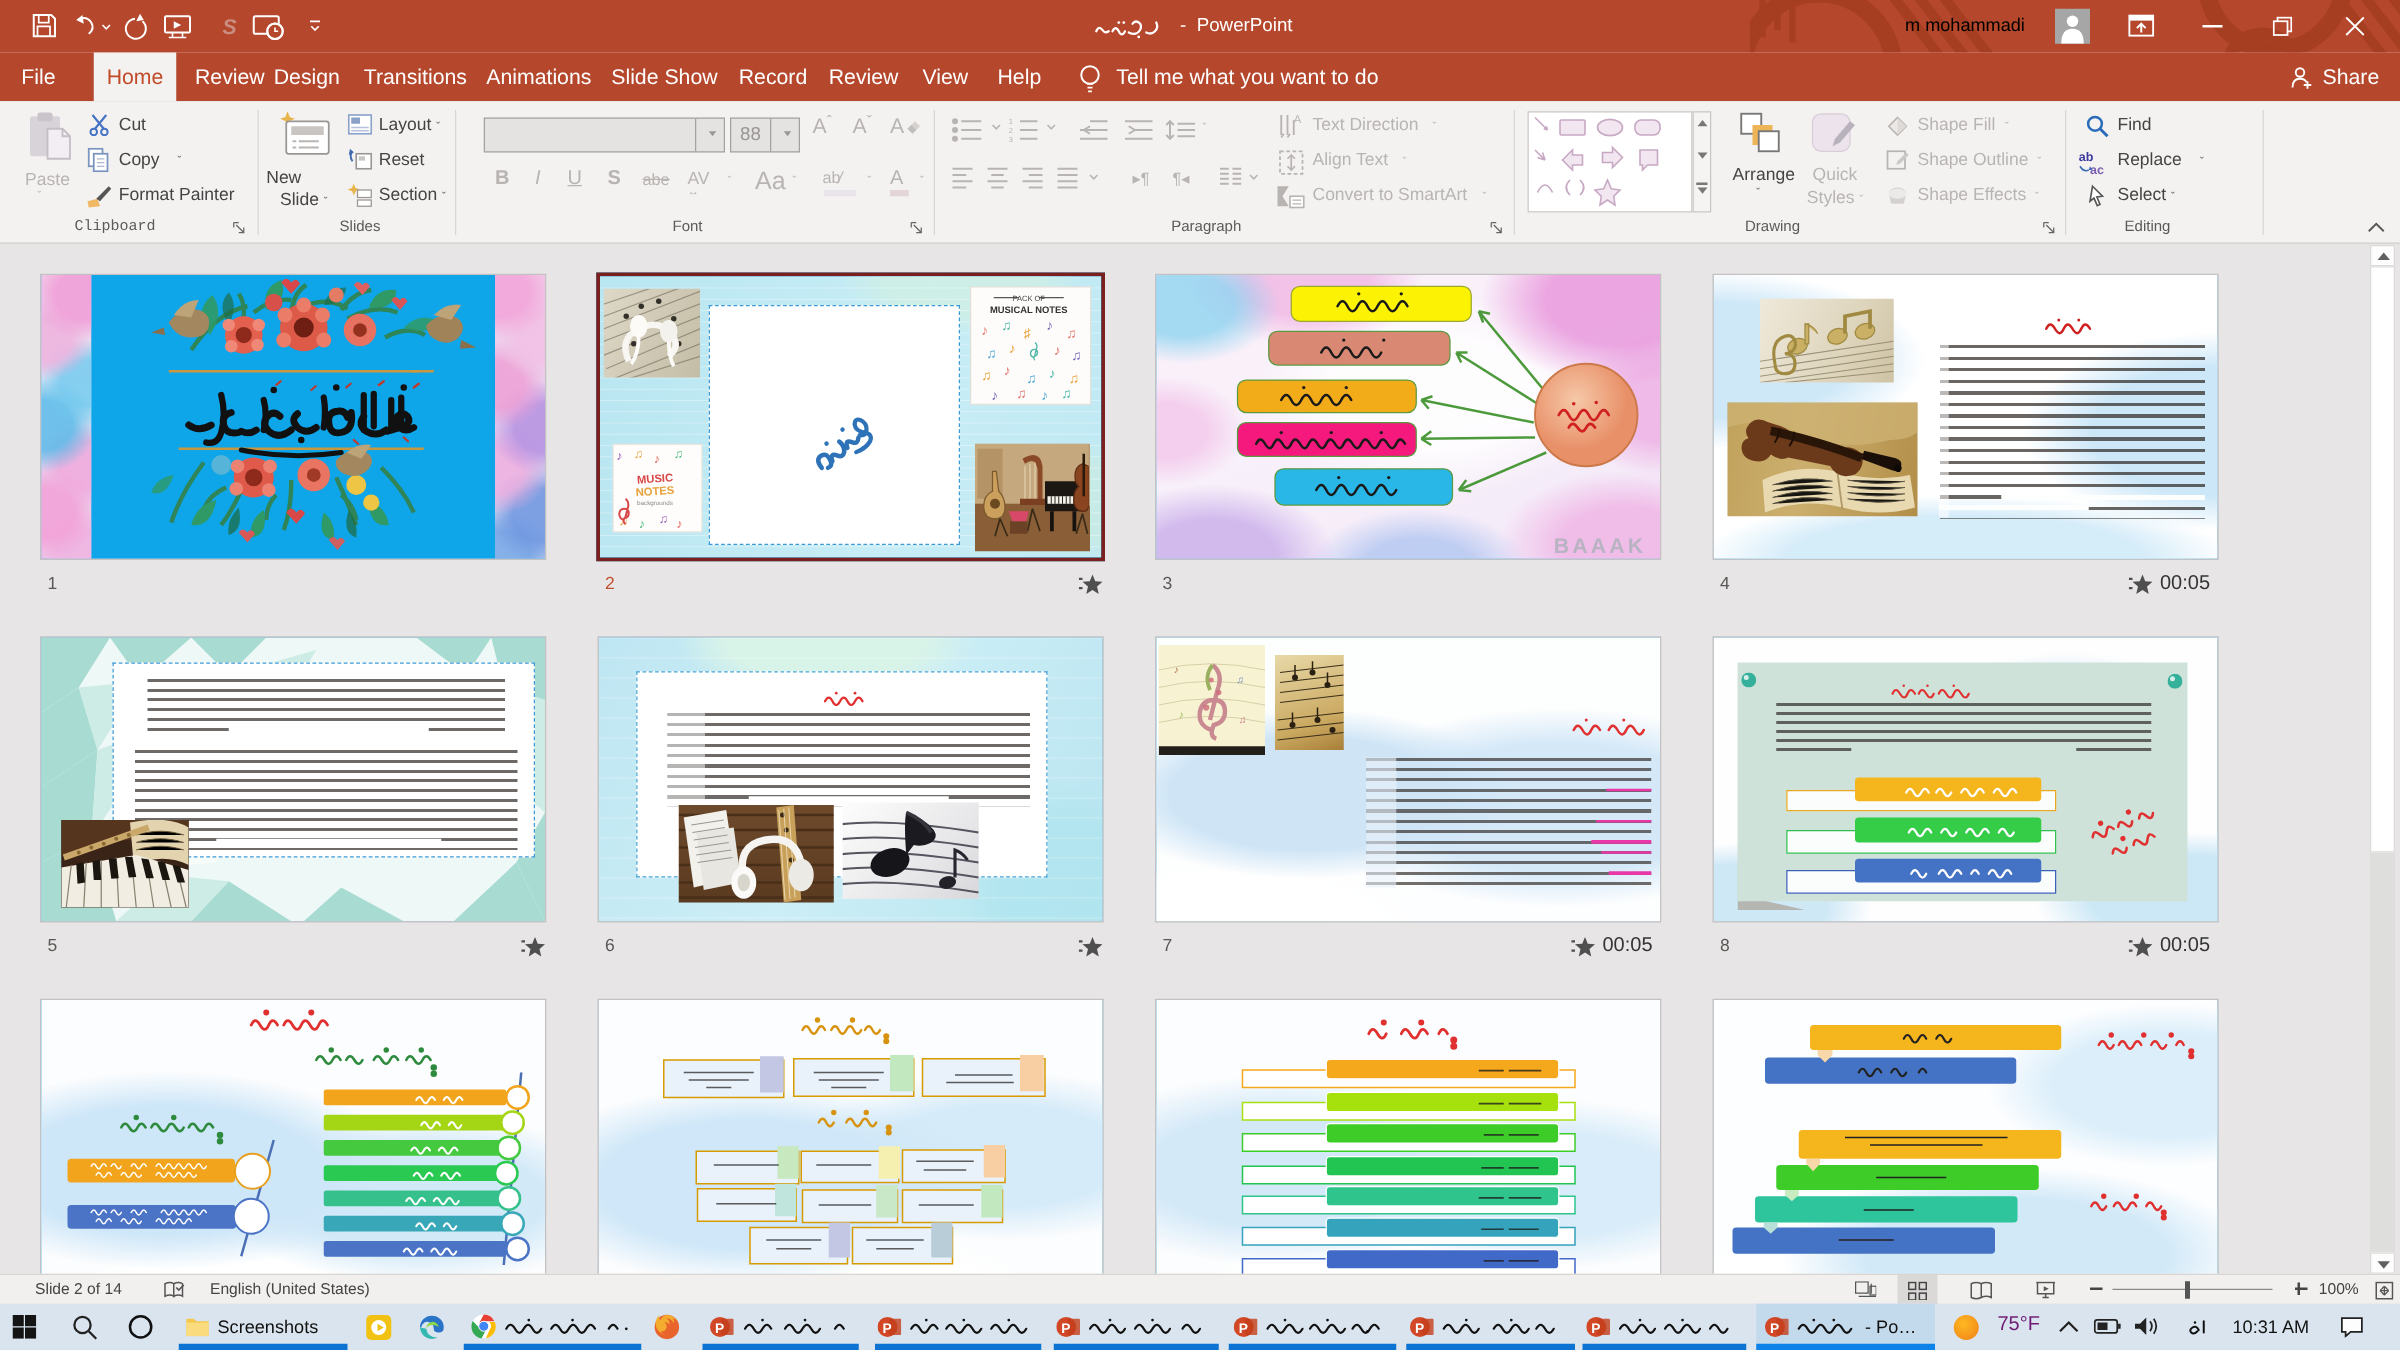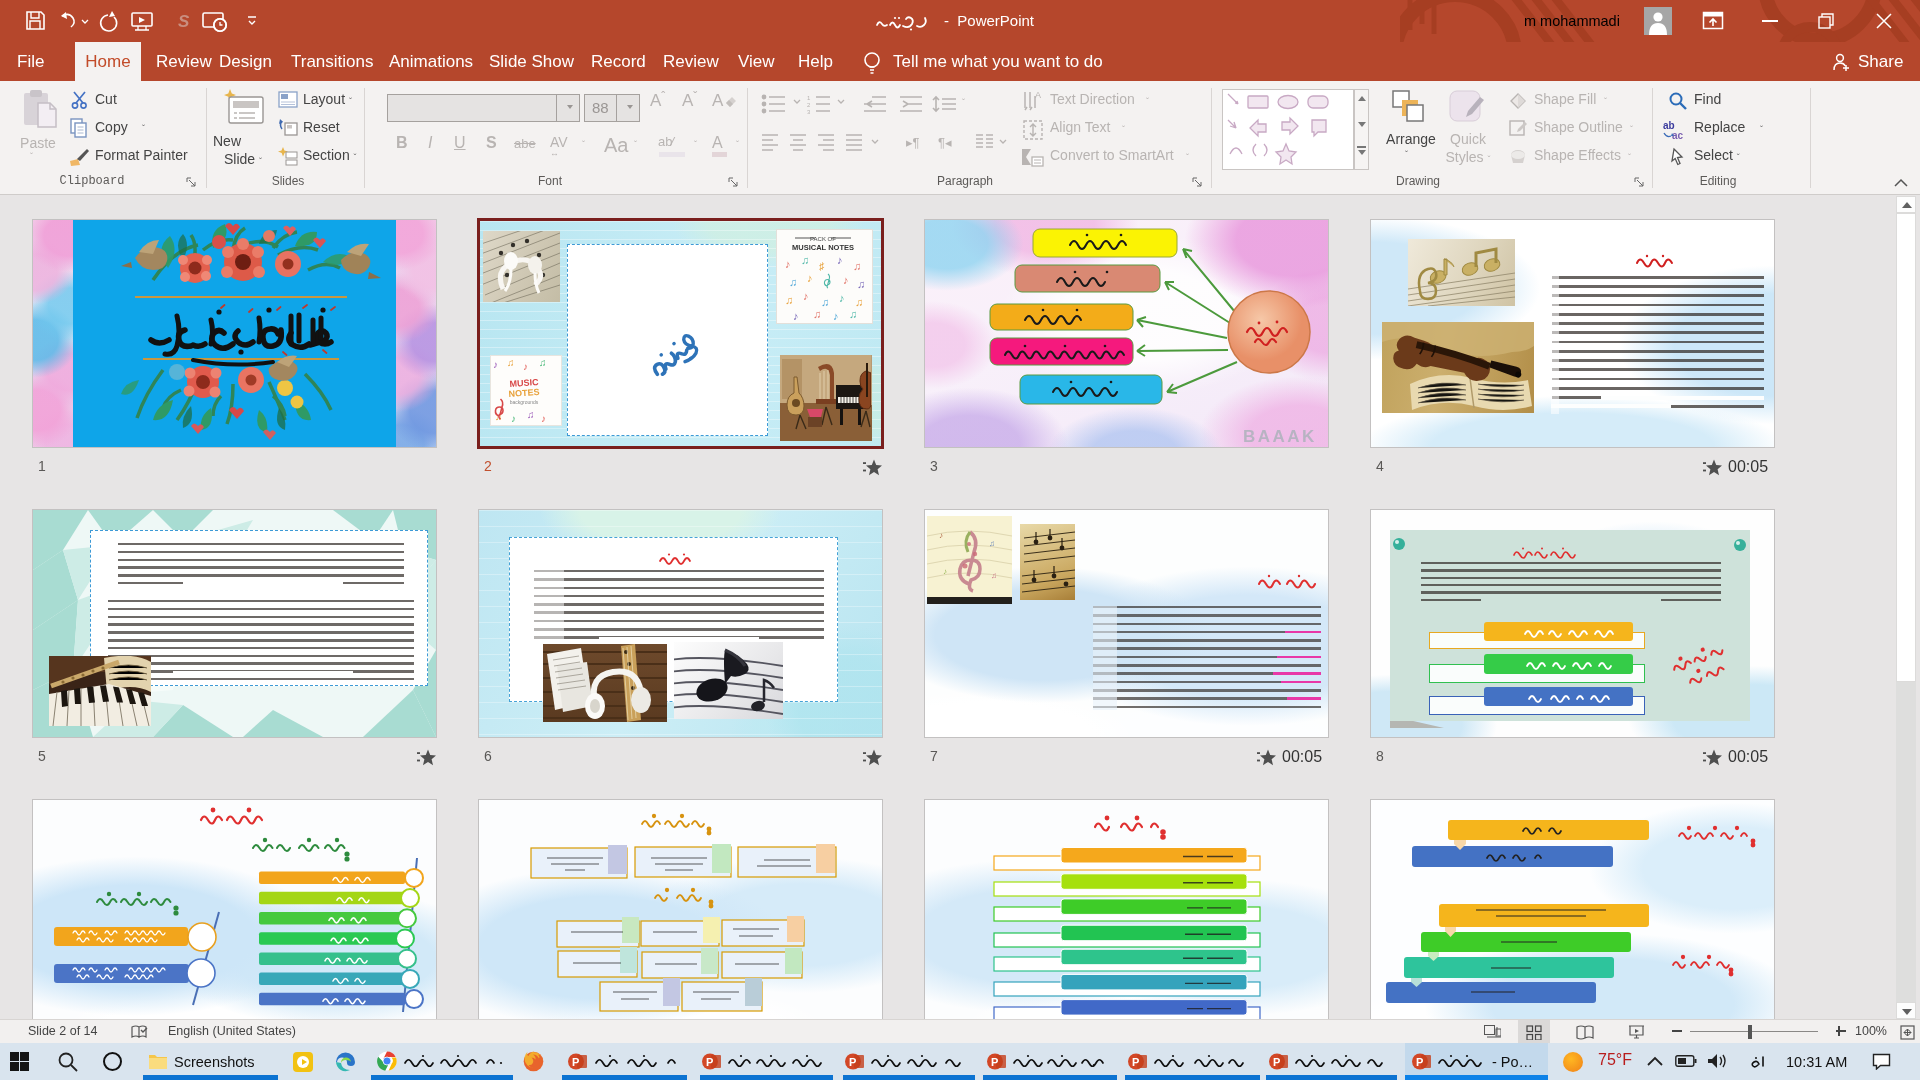--- a/index.html
+++ b/index.html
@@ -1483,21 +1483,21 @@
     </svg>
     <svg class="abs" style="left:1437px;top:10px;width:52px;height:16px" viewBox="0 0 52 16">
         <path d="M2 10 q3.5 -6.5 7 0 t7 0 t7 0 t7 0 t7 0 t7 0" stroke="#111" stroke-width="1.7" fill="none" stroke-linecap="round"></path>
         <circle cx="14" cy="3" r="1.1" fill="#111"></circle>
         <circle cx="30" cy="3" r="1.1" fill="#111"></circle>
       </svg>
       <div class="abs" style="left:1492px;top:11px;font-size:14.5px;color:#111;"> - Po…</div>
     <div class="tbul" style="left:1405px;width:143px;background:#0d82e8;"></div>
 
     <div class="abs" style="left:1563px;top:9px;width:20px;height:20px;border-radius:50%;background:radial-gradient(circle at 40% 35%,#ffb822,#f08018);"></div>
-    <div class="abs" style="left:1598px;top:8px;font-size:16px;color:#b91c1c;">75°F</div>
+    <div class="abs" style="left:1598px;top:8px;font-size:16px;color:#701a75;">75°F</div>
     <svg class="abs" style="left:1647px;top:13px;width:16px;height:10px" viewBox="0 0 16 10">
         <path d="M1 9 L8 2 L15 9" stroke="#222" stroke-width="1.8" fill="none"></path>
       </svg>
     <svg class="abs" style="left:1675px;top:11px;width:22px;height:14px" viewBox="0 0 22 14">
       <rect x="0.8" y="1.8" width="18" height="10.5" rx="2" fill="none" stroke="#222" stroke-width="1.4"></rect>
       <rect x="19.5" y="5" width="2" height="4" fill="#222"></rect>
       <rect x="3" y="4" width="8" height="6" fill="#222"></rect>
     </svg>
     <svg class="abs" style="left:1707px;top:10px;width:20px;height:16px" viewBox="0 0 20 16">
       <path d="M1 6 h4 l5 -5 v14 l-5 -5 h-4 z" fill="#222"></path>

